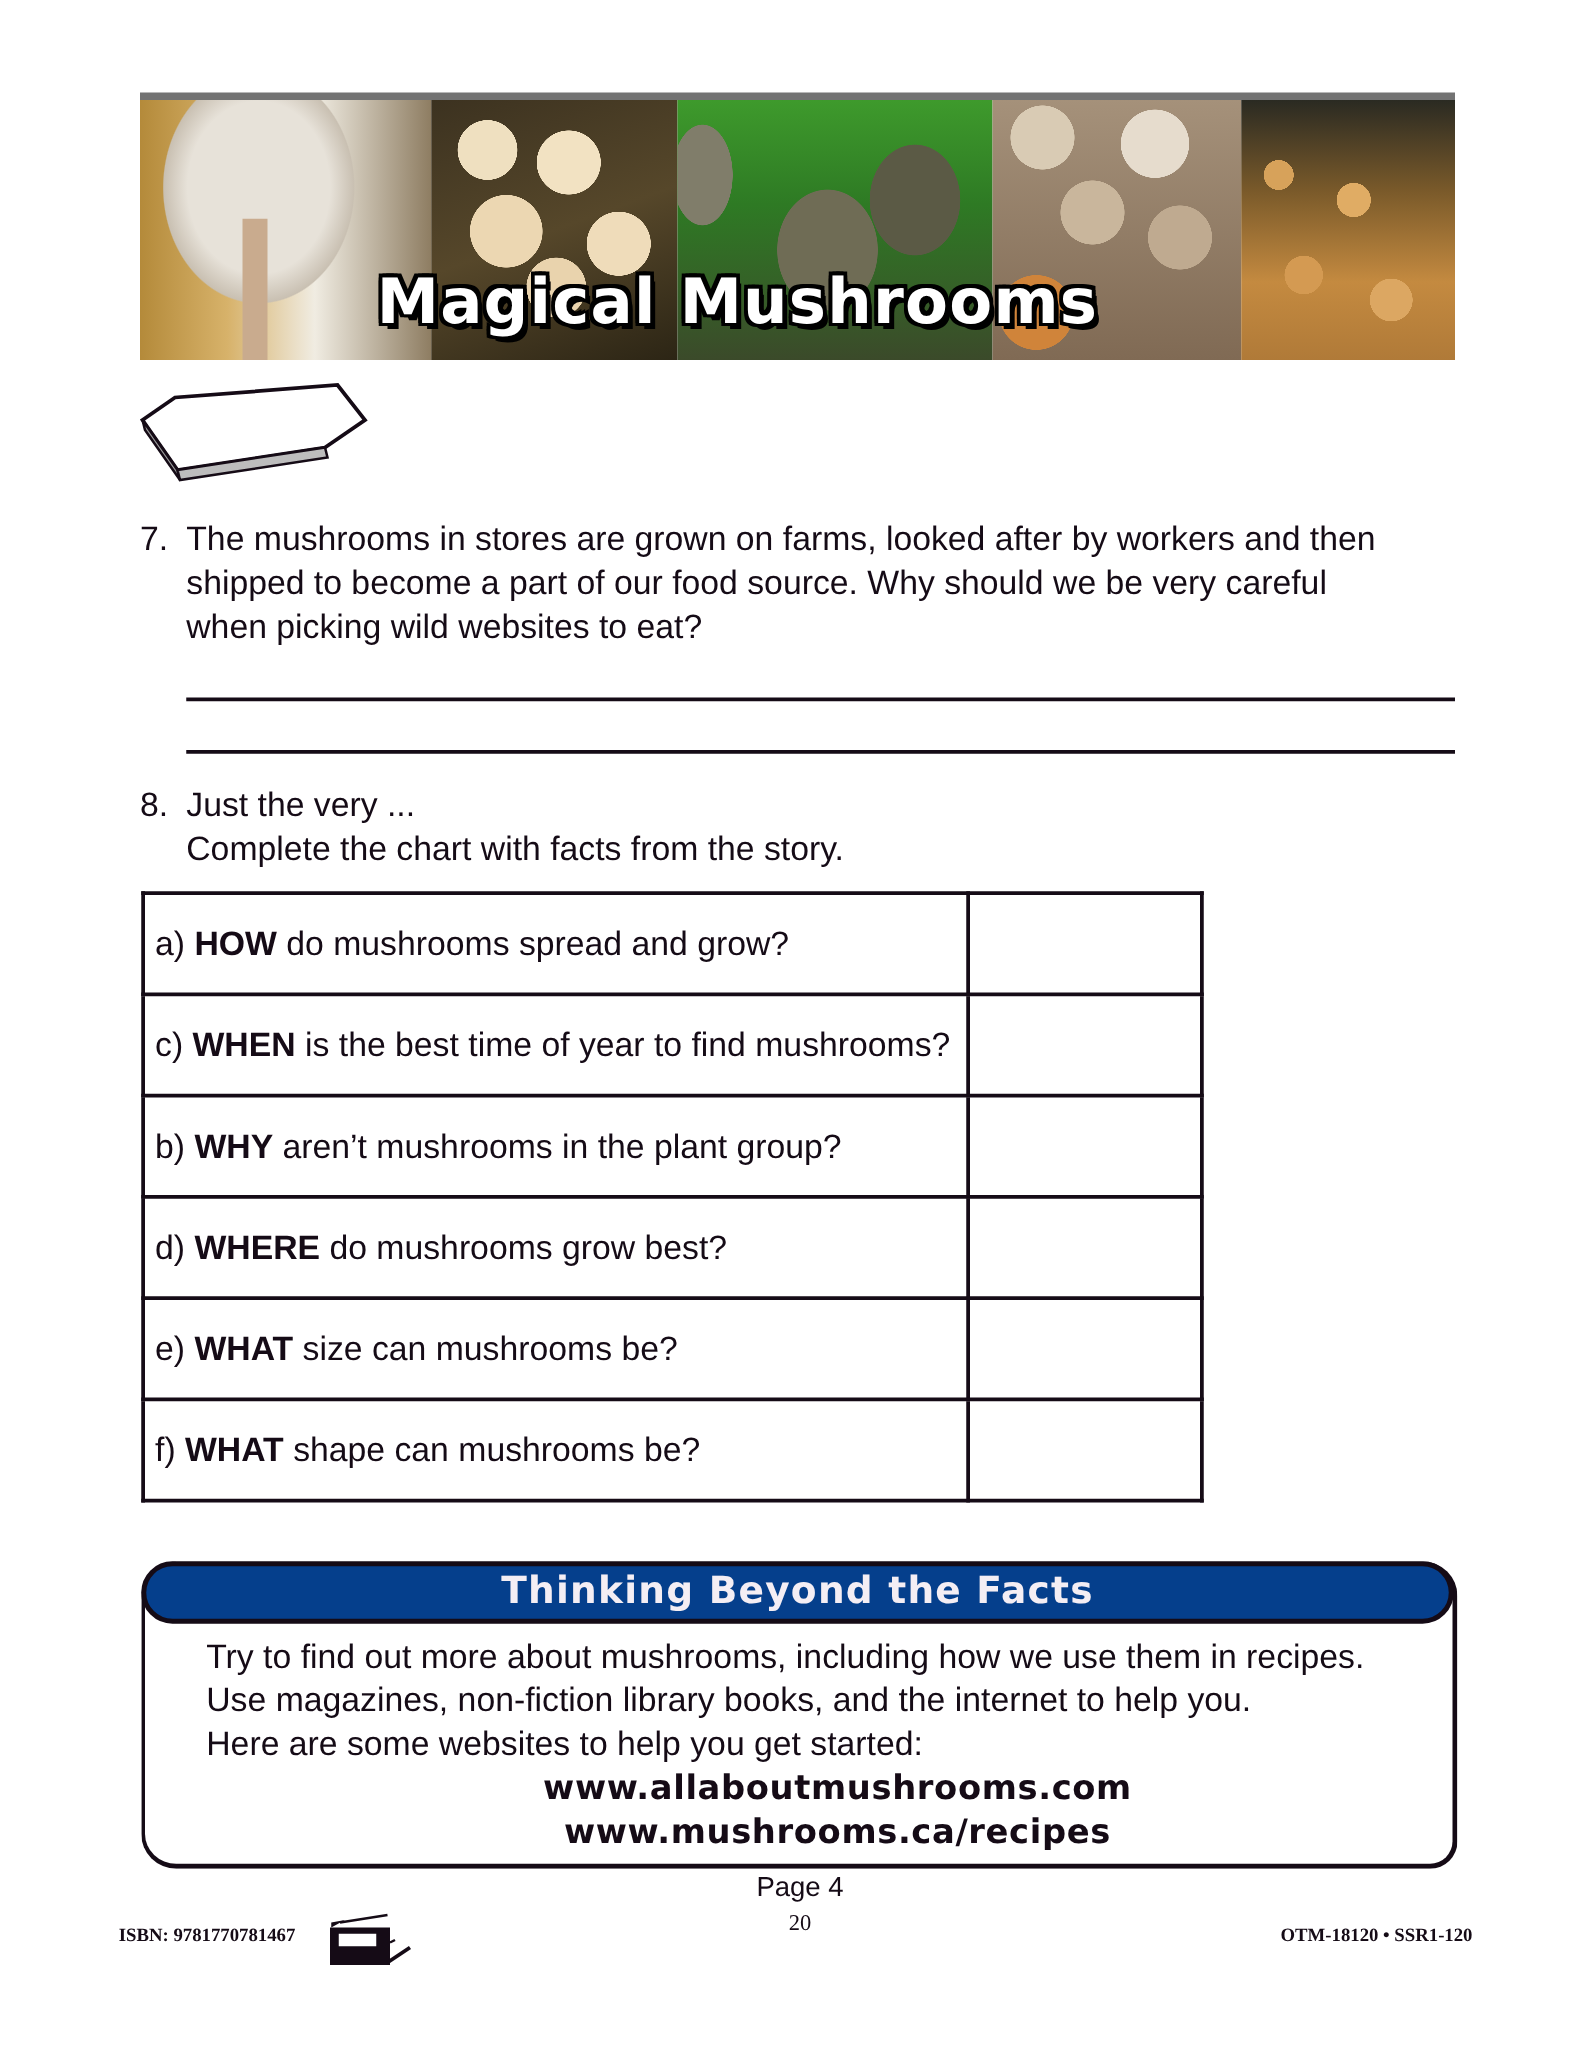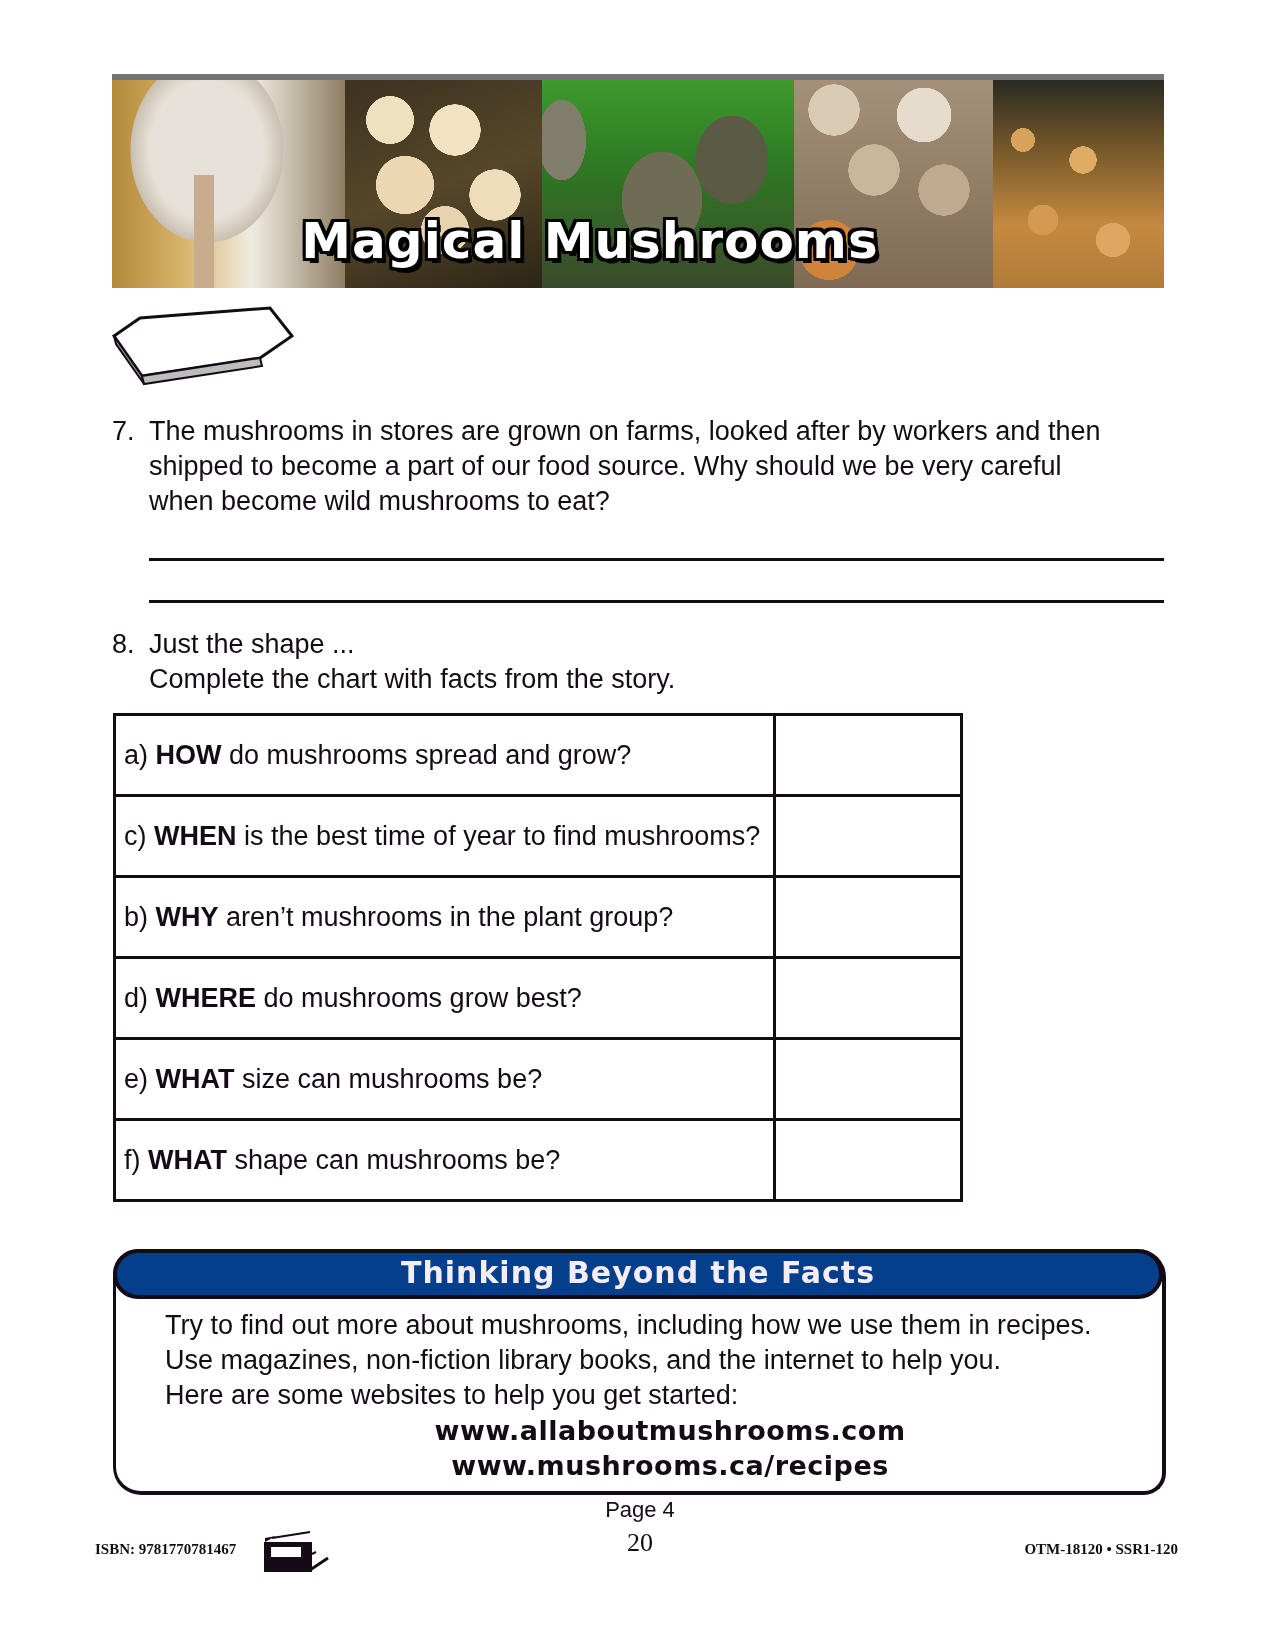--- a/index.html
+++ b/index.html
@@ -102,21 +102,21 @@
   }
   .tb-line { left: 165px; font-size: 27px; line-height: 35px; color: #150b16; }
   .tb-url {
     left: 113px; width: 1050px; text-align: center;
     font-family: "DejaVu Sans", sans-serif; font-weight: bold; font-size: 27px;
     line-height: 35px; color: #150b16; letter-spacing: 0.5px; margin-left: 32px;
   }
 
   
   .page-label { left: 560px; top: 1497px; width: 160px; text-align: center; font-size: 22px; color: #150b16; }
-  .page-num { left: 560px; top: 1528px; width: 160px; text-align: center; font-family: "Liberation Serif", serif; font-size: 26px; color: #150b16; }
+  .page-num { left: 560px; top: 1528px; width: 160px; text-align: center; font-family: "Liberation Serif", serif; font-size: 18px; color: #150b16; }
   .isbn { left: 95px; top: 1541px; font-family: "Liberation Serif", serif; font-weight: bold; font-size: 15px; color: #150b16; }
   .code { left: 960px; top: 1541px; width: 218px; text-align: right; font-family: "Liberation Serif", serif; font-weight: bold; font-size: 15px; color: #150b16; }
   .copier { left: 262px; top: 1530px; width: 70px; height: 46px; }
 </style>
 </head>
 <body>
 
 <div class="abs banner">
   <div class="photo p1"></div>
   <div class="photo p2"></div>
@@ -132,30 +132,30 @@
     <path d="M4 40 L32 80 L34 88 L6 48 Z" fill="#9a9a9a" stroke="#150b16" stroke-width="2"></path>
     <path d="M32 80 L150 62 L152 70 L34 88 Z" fill="#bdbdbd" stroke="#150b16" stroke-width="2"></path>
   </svg>
 </div>
 
 <div class="abs q q7">
   <span class="qnum">7.</span>
   <div class="qbody">
     <div>The mushrooms in stores are grown on farms, looked after by workers and then</div>
     <div>shipped to become a part of our food source. Why should we be very careful</div>
-    <div>when become wild mushrooms to eat?</div>
+    <div>when picking wild websites to eat?</div>
   </div>
 </div>
 <div class="abs answer-line" style="top:558px;"></div>
 <div class="abs answer-line" style="top:600px;"></div>
 
 <div class="abs q q8">
   <span class="qnum">8.</span>
   <div class="qbody">
-    <div>Just the shape ...</div>
+    <div>Just the very ...</div>
     <div>Complete the chart with facts from the story.</div>
   </div>
 </div>
 
 <table class="abs facts">
   <tbody>
     <tr>
       <td class="qcell"><span>a)</span> <b>HOW</b> <span>do mushrooms spread and grow?</span></td>
       <td class="acell"></td>
     </tr>

